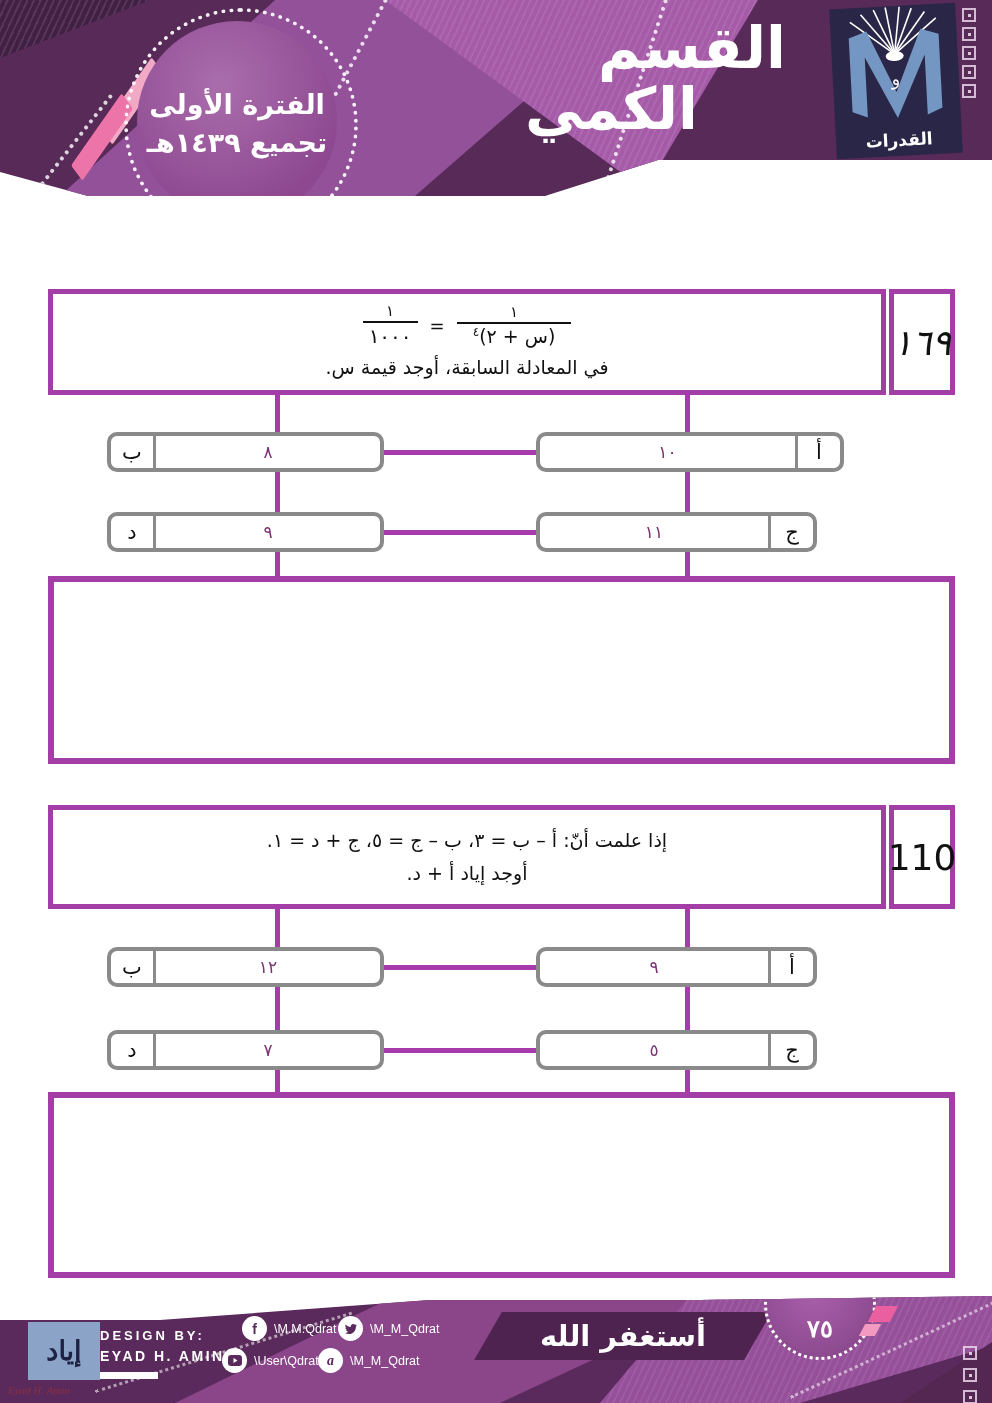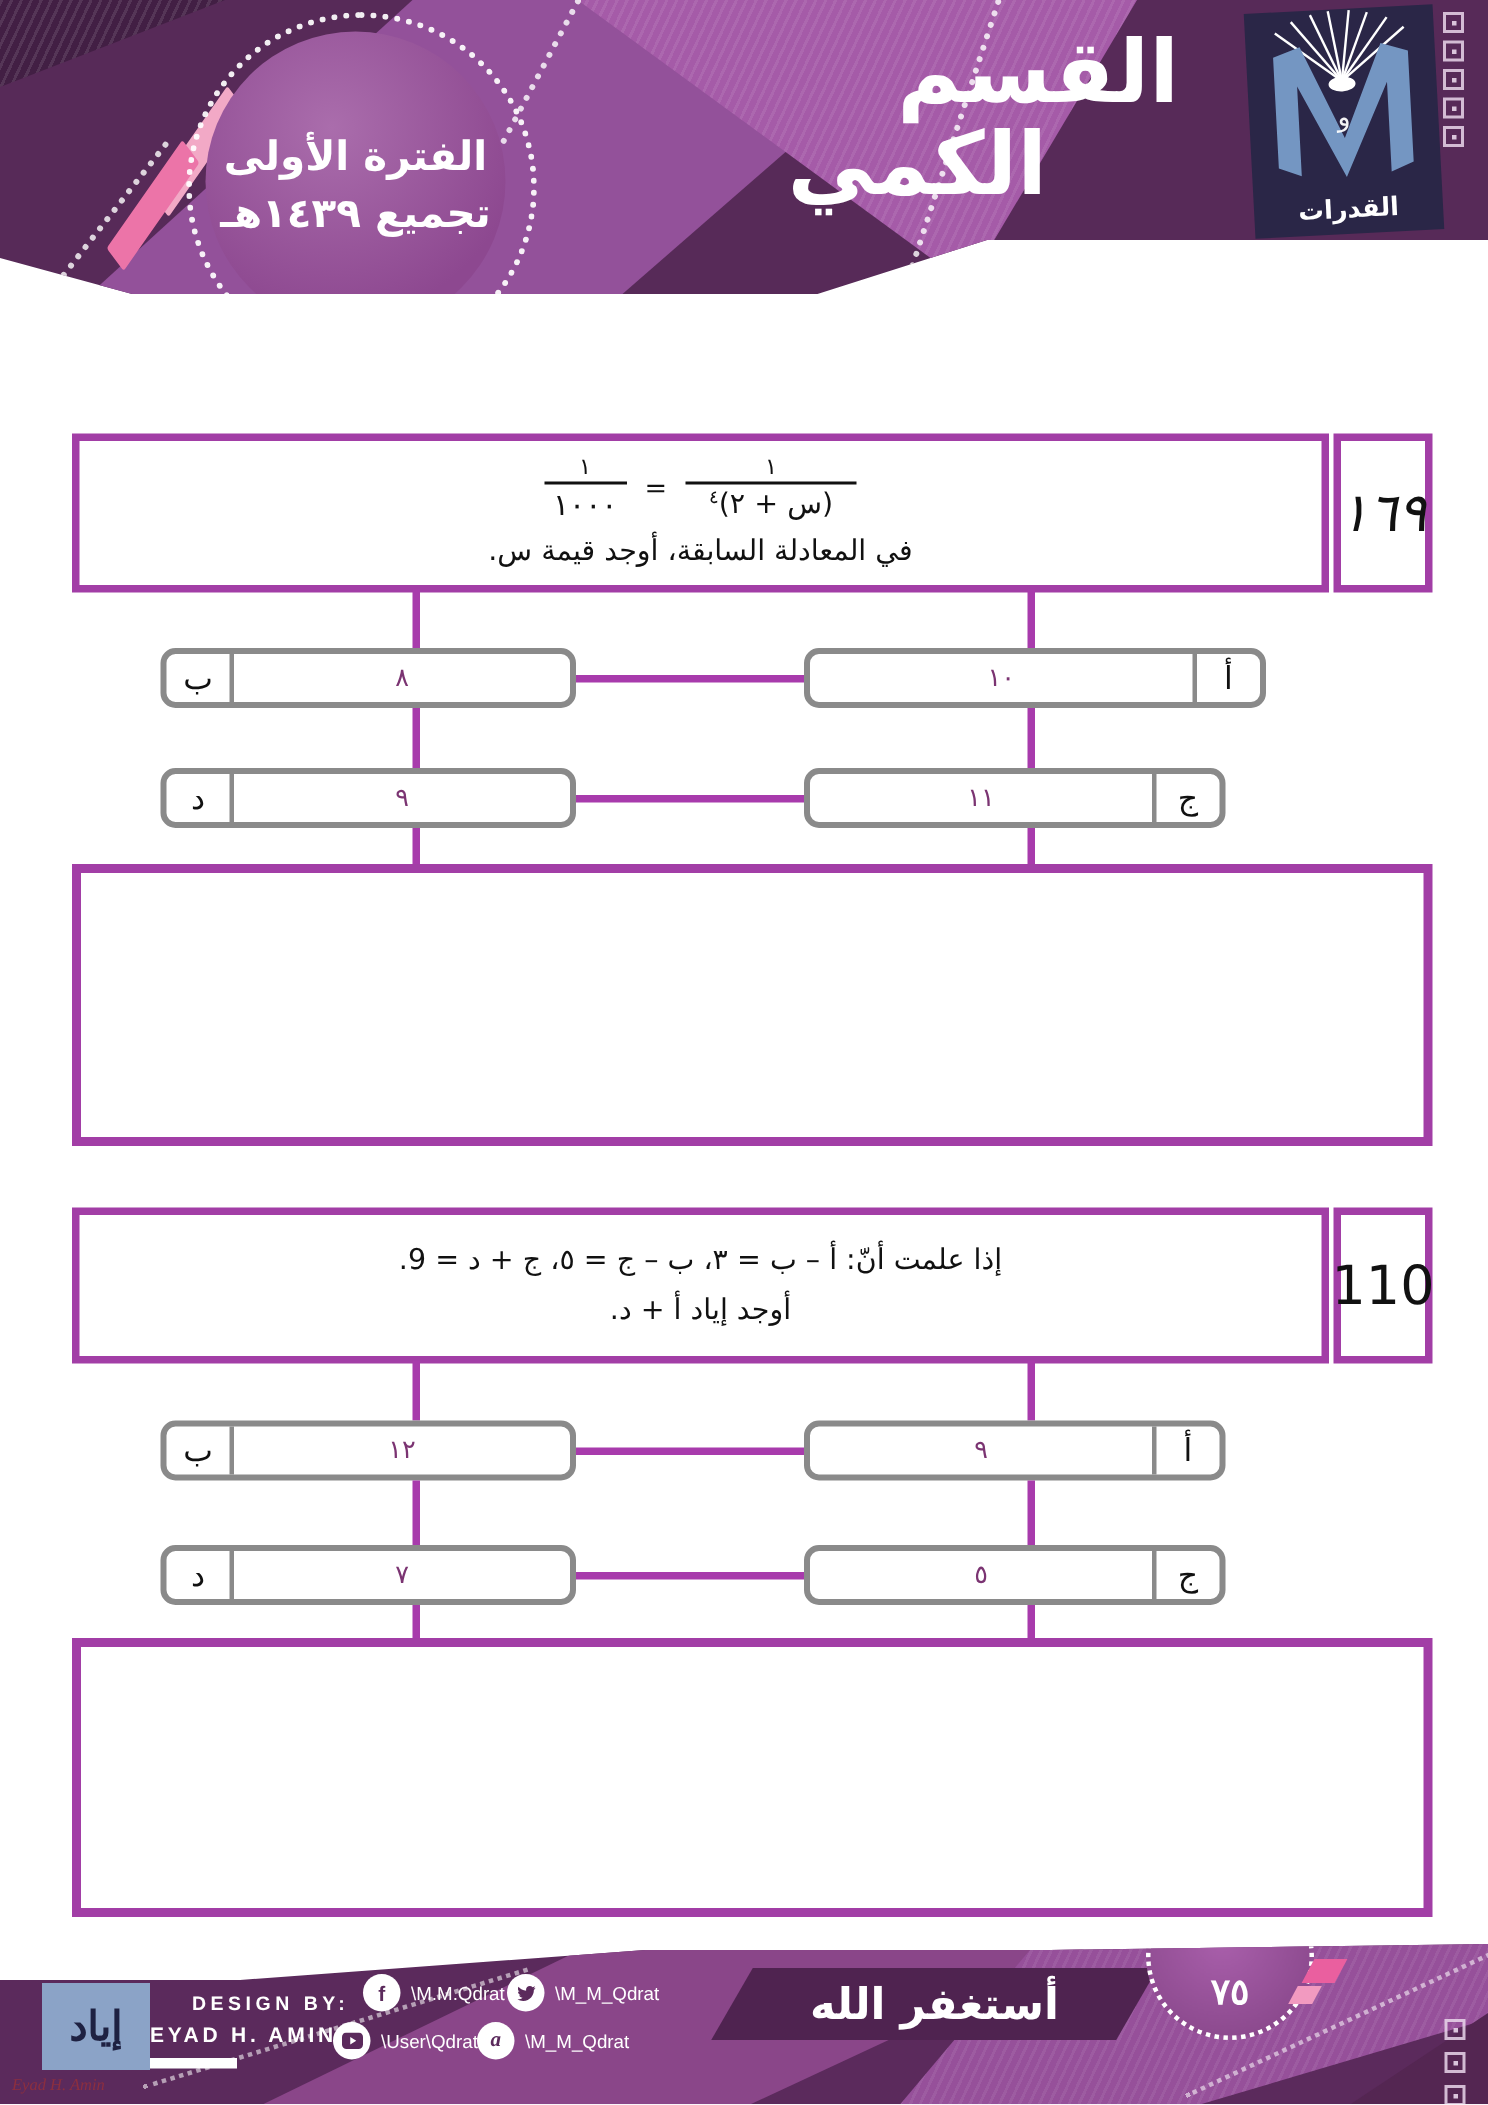--- a/index.html
+++ b/index.html
@@ -82,21 +82,21 @@
   .pagecircle{position:absolute;left:764px;top:-48px;width:106px;height:106px;border-radius:50%;
     background:radial-gradient(circle at 45% 40%,#a95fab,#8c4a8e 75%);border:3px dotted #fff;}
   .pagenum{position:absolute;left:0;bottom:14px;width:100%;text-align:center;color:#fff;
     font-size:24px;font-weight:bold;}
   .dlogo{position:absolute;left:28px;top:26px;width:72px;height:58px;background:#8ba3c7;
     display:flex;align-items:center;justify-content:center;color:#1e2142;font-size:27px;
     font-weight:bold;}
   .dsig{position:absolute;left:8px;top:88px;color:#8c2f3f;font-size:11px;font-style:italic;
     font-family:"Liberation Serif",serif;}
   .dby{position:absolute;left:100px;top:32px;color:#fff;font-size:13px;font-weight:bold;
-    letter-spacing:3px;padding-left:28px;}
+    letter-spacing:3px;}
   .dname{position:absolute;left:100px;top:52px;color:#fff;font-size:14px;font-weight:bold;
     letter-spacing:2.5px;}
   .dbar{position:absolute;left:100px;top:76px;width:58px;height:7px;background:#fff;}
   .soc{position:absolute;display:flex;align-items:center;gap:7px;color:#fff;font-size:12.5px;}
   .soc .ic{width:25px;height:25px;border-radius:50%;background:#fff;color:#5b2a5c;display:flex;
     align-items:center;justify-content:center;font-weight:bold;font-size:14px;flex:0 0 25px;}
   .pinkpar{position:absolute;transform:skewX(-28deg);}
 </style>
 </head>
 <body>
@@ -206,21 +206,21 @@
   </div>
   <div class="hline" style="left:384px;top:530px;width:152px;"></div>
   <div class="vline" style="left:275px;top:552px;height:25px;"></div>
   <div class="vline" style="left:685px;top:552px;height:25px;"></div>
 
   <div class="work" style="top:576px;height:188px;"></div>
 
   <div class="qmain" style="left:48px;top:805px;width:838px;height:104px;display:flex;align-items:flex-start;">
     <div class="qbody">
       <div class="qtext">
-        <div>إذا علمت أنّ: أ – ب = ٣، ب – ج = ٥، ج + د = 9.</div>
+        <div>إذا علمت أنّ: أ – ب = ٣، ب – ج = ٥، ج + د = ١.</div>
         <div>أوجد إياد أ + د.</div>
       </div>
     </div>
   </div>
   <div class="qnum" style="left:889px;top:805px;width:66px;height:104px;">110</div>
 
   <div class="vline" style="left:275px;top:907px;height:40px;"></div>
   <div class="vline" style="left:685px;top:907px;height:40px;"></div>
 
   <div class="opt r" style="left:536px;top:947px;width:281px;">

